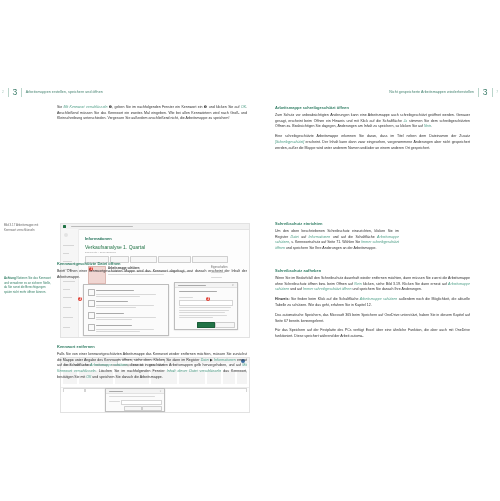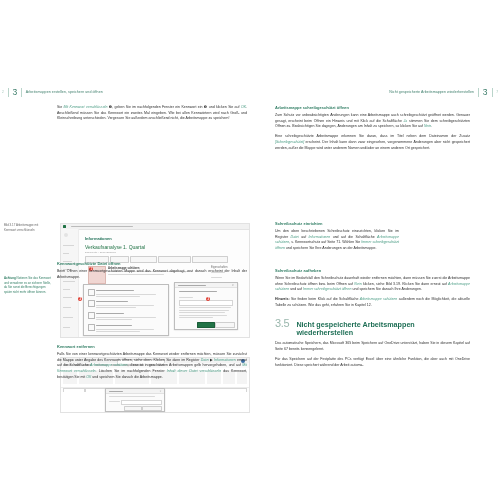--- a/index.html
+++ b/index.html
@@ -255,23 +255,19 @@
     <div class="col col-right" style="top:141px;">
       <h4 class="sub" style="margin-top:0;">Schreibschutz einrichten</h4>
       <p class="t" style="width:124px;"><span>Um den oben beschriebenen Schreibschutz einzurichten, klicken Sie im Register </span><span class="em">Datei</span><span> auf </span><span class="em">Informationen</span><span> und auf die Schaltfläche </span><span class="em">Arbeitsmappe schützen</span><span>, s. Kennwortschutz auf Seite 71. Wählen Sie </span><span class="em">Immer schreibgeschützt öffnen</span><span> und speichern Sie Ihre Änderungen an der Arbeitsmappe.</span></p>
     </div>
 
     <div class="col col-right" style="top:188px;">
       <h4 class="sub" style="margin-top:0;">Schreibschutz aufheben</h4>
       <p class="t"><span>Wenn Sie im Bedarfsfall den Schreibschutz dauerhaft wieder entfernen möchten, dann müssen Sie zuerst die Arbeitsmappe ohne Schreibschutz öffnen bzw. beim Öffnen auf </span><span class="em">Nein</span><span> klicken, siehe Bild 3.19. Klicken Sie dann erneut auf </span><span class="em">Arbeitsmappe schützen</span><span> und auf </span><span class="em">Immer schreibgeschützt öffnen</span><span> und speichern Sie danach Ihre Änderungen.</span></p>
       <p class="t"><span class="bd">Hinweis:</span><span> Sie finden beim Klick auf die Schaltfläche </span><span class="em">Arbeitsmappe schützen</span><span> außerdem noch die Möglichkeit, die aktuelle Tabelle zu schützen. Wie das geht, erfahren Sie in Kapitel 12.</span></p>
 
-      <div class="sec">
-        <span class="sec-num">3.5</span>
-        <span class="sec-ttl">Nicht gespeicherte Arbeitsmappen wiederherstellen</span>
-      </div>
 
       <p class="t">Das automatische Speichern, das Microsoft 365 beim Speichern auf OneDrive unterstützt, haben Sie in diesem Kapitel auf Seite 67 bereits kennengelernt.</p>
       <p class="t">Für das Speichern auf der Festplatte des PCs verfügt Excel über eine ähnliche Funktion, die aber auch mit OneDrive funktioniert. Diese speichert während der Arbeit automa-</p>
     </div>
 
   </div>
 </div>
 
 </body></html>

